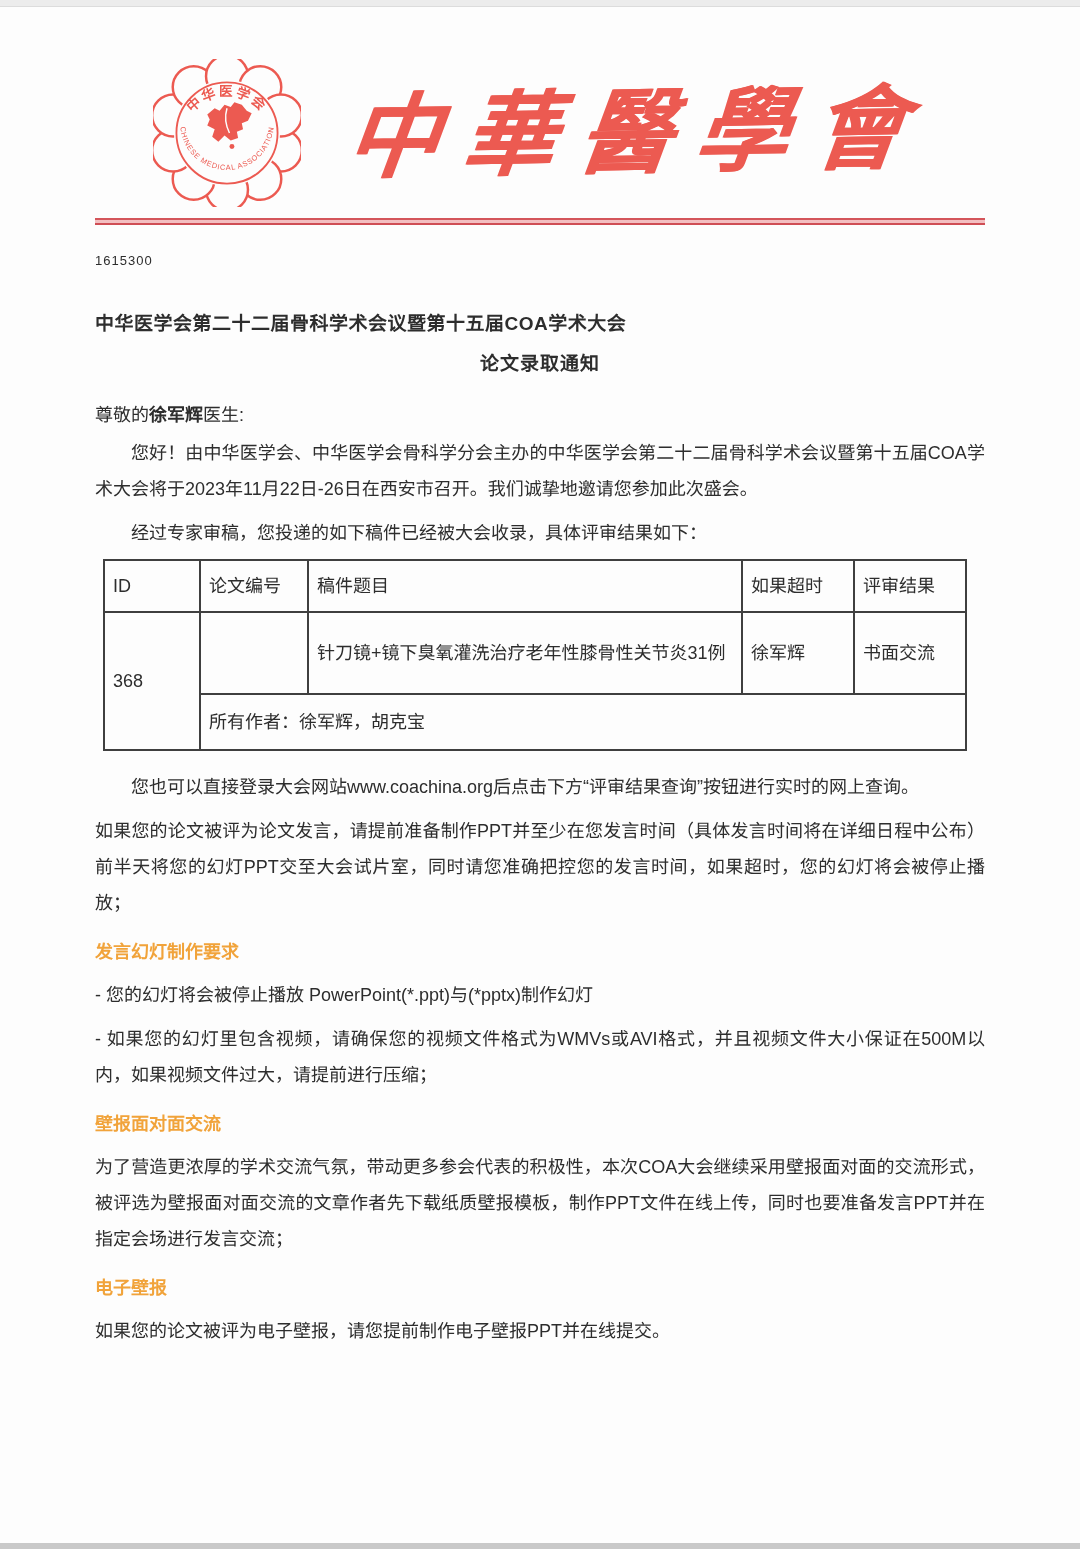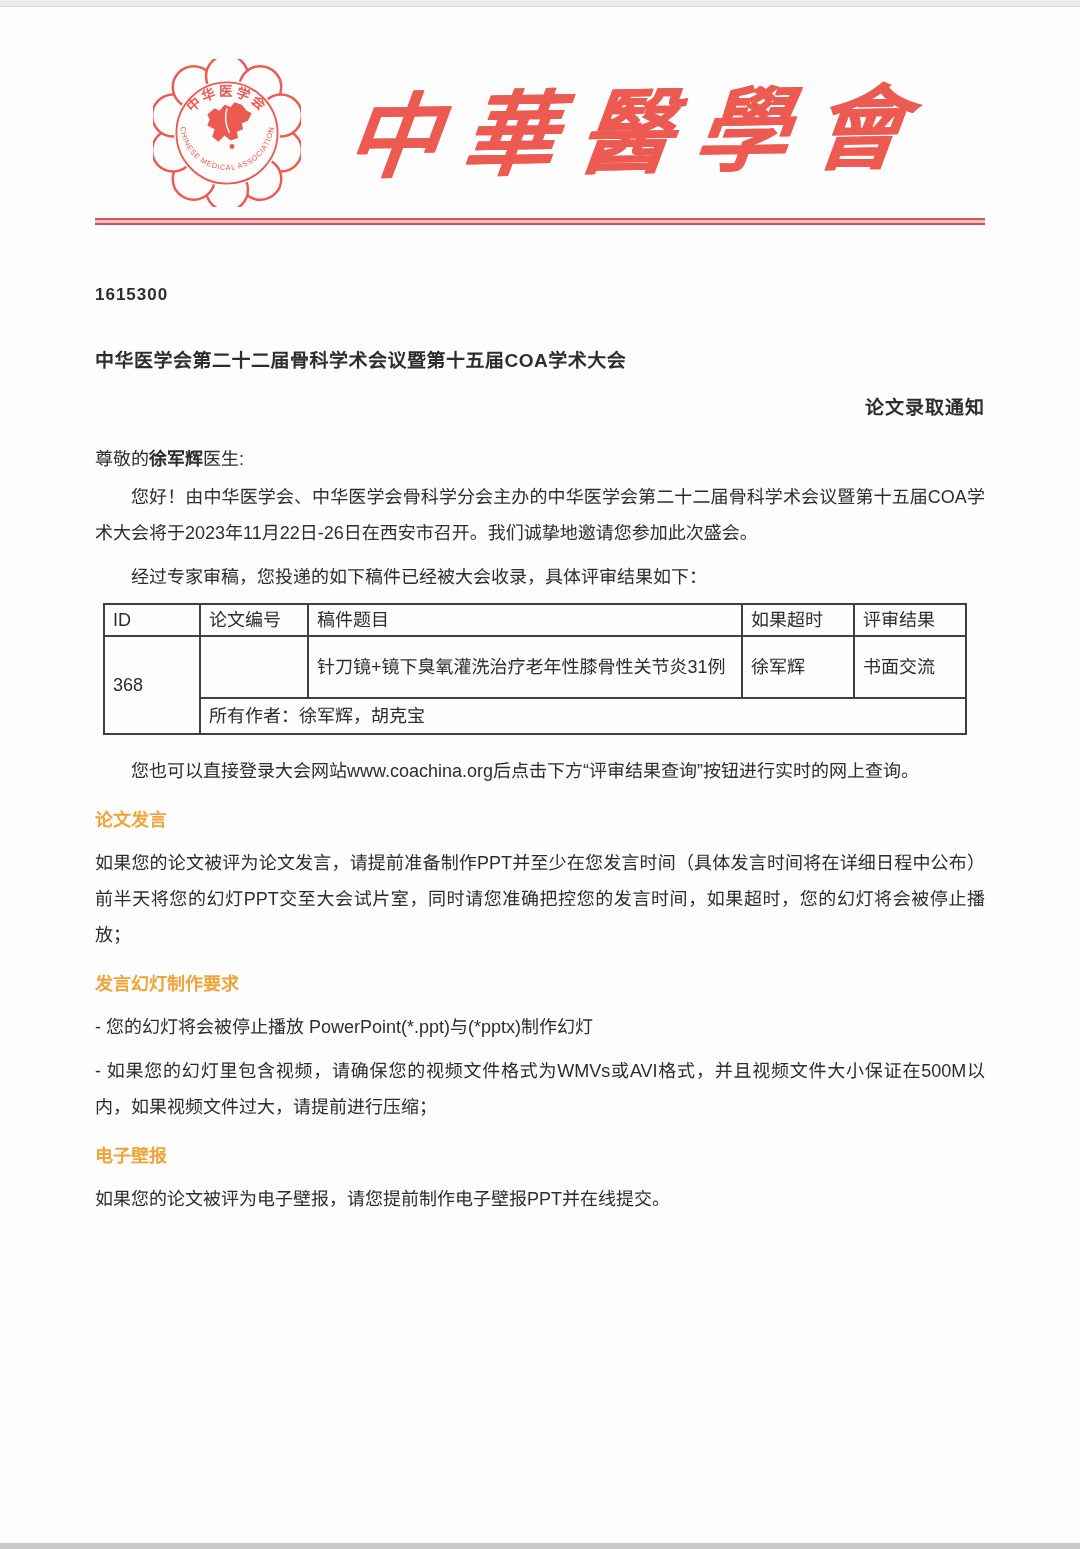--- a/index.html
+++ b/index.html
@@ -18,33 +18,33 @@
     font-style:italic;font-weight:bold;
     font-size:92px;line-height:1;color:#ec5a51;
     letter-spacing:24px;white-space:nowrap;
     transform:skewX(-8deg) rotate(-1deg);
     text-shadow:1px 0 0 #ec5a51;
     padding-right:10px;
   }
   .red-rule{height:3px;background:#f3bfc1;border-top:2px solid #d4555b;border-bottom:2px solid #cf4e55;margin-top:6px;}
 
   
-  .doc-number{margin-top:60px;font-size:17px;letter-spacing:1px;font-weight:bold;}
+  .doc-number{margin-top:28px;font-size:13px;letter-spacing:1px;}
   .title{margin:40px 0 0;font-size:19px;font-weight:bold;text-align:left;letter-spacing:0.5px;}
-  .subtitle{margin:20px 0 0;font-size:19px;font-weight:bold;text-align:right;letter-spacing:1px;}
+  .subtitle{margin:13px 0 0;font-size:19px;font-weight:bold;text-align:center;letter-spacing:1px;}
   .greeting{margin:28px 0 0;font-size:18px;line-height:24px;}
   .body-p{font-size:18px;line-height:36px;margin:8px 0 0;text-align:justify;}
   .indent{text-indent:2em;}
   b{font-weight:bold;}
 
   
   table.results{border-collapse:collapse;margin:8px 0 0 8px;table-layout:fixed;width:862px;}
   table.results th,table.results td{
     border:2px solid #3f3f3f;font-size:18px;font-weight:normal;text-align:left;
-    padding:0 8px;vertical-align:middle;line-height:29px;overflow:hidden;
+    padding:10px 8px;vertical-align:middle;line-height:29px;overflow:hidden;
   }
   table.results th{height:30px;}
   .col-id{width:96px;}.col-no{width:108px;}.col-title{width:434px;}.col-author{width:112px;}.col-result{width:112px;}
   td.cell-id{vertical-align:middle;}
   tr.row-main td{height:60px;}
   tr.row-authors td{height:34px;}
 
   
   .sec-heading{color:#f1a33a;font-size:18px;font-weight:bold;margin:14px 0 0;line-height:34px;}
   .note{margin-top:18px;}
@@ -128,30 +128,33 @@
       </tr>
       <tr class="row-authors">
         <td colspan="4">所有作者：徐军辉，胡克宝</td>
       </tr>
     </tbody>
       </table>
 
     <p class="body-p indent note">您也可以直接登录大会网站www.coachina.org后点击下方“评审结果查询”按钮进行实时的网上查询。</p>
 
     <section>
-      <h3 class="sec-heading">论文发言</h3>
       <p class="body-p">如果您的论文被评为论文发言，请提前准备制作PPT并至少在您发言时间（具体发言时间将在详细日程中公布）前半天将您的幻灯PPT交至大会试片室，同时请您准确把控您的发言时间，如果超时，您的幻灯将会被停止播放；</p>
     </section>
 
     <section>
       <h3 class="sec-heading">发言幻灯制作要求</h3>
       <p class="body-p">- 您的幻灯将会被停止播放 PowerPoint(*.ppt)与(*pptx)制作幻灯</p>
       <p class="body-p">- 如果您的幻灯里包含视频，请确保您的视频文件格式为WMVs或AVI格式，并且视频文件大小保证在500M以内，如果视频文件过大，请提前进行压缩；</p>
     </section>
 
+    <section>
+      <h3 class="sec-heading">壁报面对面交流</h3>
+      <p class="body-p">为了营造更浓厚的学术交流气氛，带动更多参会代表的积极性，本次COA大会继续采用壁报面对面的交流形式，被评选为壁报面对面交流的文章作者先下载纸质壁报模板，制作PPT文件在线上传，同时也要准备发言PPT并在指定会场进行发言交流；</p>
+    </section>
 
 
     <section>
       <h3 class="sec-heading">电子壁报</h3>
       <p class="body-p">如果您的论文被评为电子壁报，请您提前制作电子壁报PPT并在线提交。</p>
 
     </section>
 
   </div>
 

